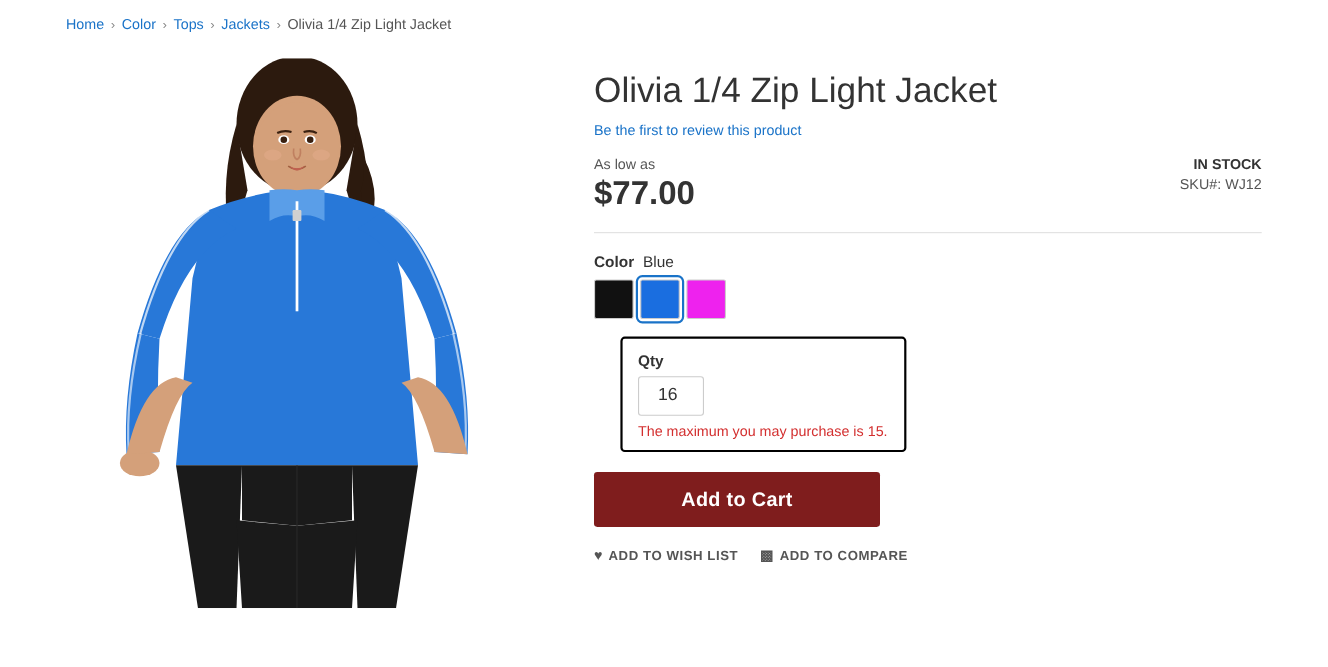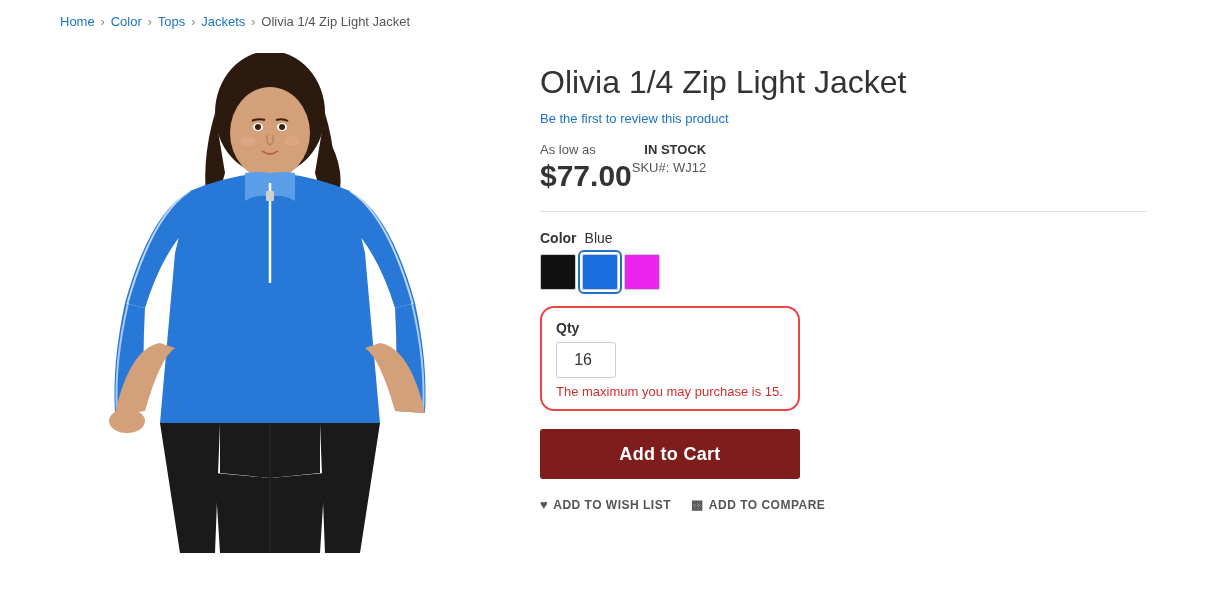--- a/index.html
+++ b/index.html
@@ -78,20 +78,21 @@
     .review-link {
       color: #1a73c8;
       font-size: 13px;
       text-decoration: none;
       display: block;
       margin-bottom: 16px;
     }
 
     .price-stock-row {
       display: flex;
+      justify-content: space-between;
       align-items: flex-start;
       margin-bottom: 18px;
       padding-bottom: 18px;
       border-bottom: 1px solid #e0e0e0;
     }
 
     .price-block {}
     .as-low-as {
       font-size: 13px;
       color: #555;
@@ -170,25 +171,26 @@
       border: 1px solid #ccc;
       cursor: pointer;
     }
     .color-swatch.selected {
       outline: 2px solid #1a73c8;
       outline-offset: 2px;
     }
 
     .qty-section {
       margin-bottom: 18px;
-      border: 2px solid #ef4444;
-      border-radius: 14px;
+      border: 2px solid #000000;
+      border-radius: 4px;
       padding: 12px 14px 10px 14px;
       display: inline-block;
       min-width: 260px;
+      margin-left: 24px;
     }
 
     .qty-label {
       font-size: 14px;
       font-weight: 700;
       color: #333;
       margin-bottom: 6px;
     }
 
     .qty-input {

